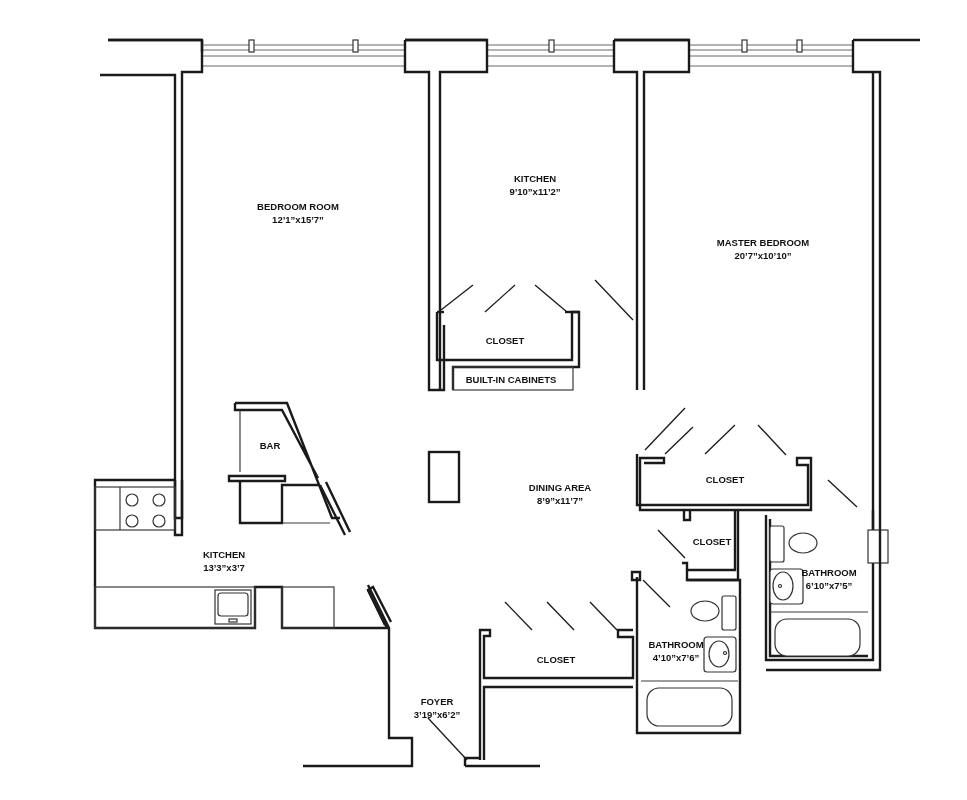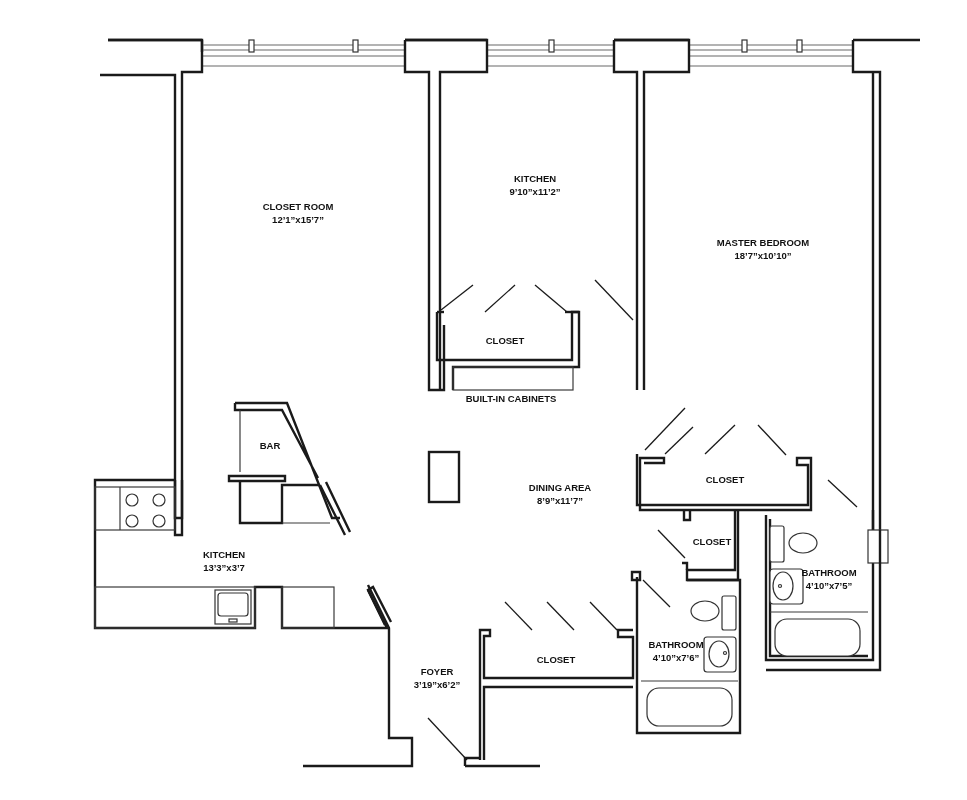--- a/index.html
+++ b/index.html
@@ -153,35 +153,35 @@
   <g>
     <path class="wall" d="M368 585 L389 628 V738 H412 V766 H303"></path>
     <path class="wall" d="M465 766 V758 H480"></path>
     <line class="wall" x1="465" y1="766" x2="540" y2="766"></line>
     <line class="door" x1="428" y1="718" x2="467" y2="760"></line>
     <path class="wall" d="M385 625 L368 590 L373 587 L391 622"></path>
   </g>
 </svg>
 
 <div class="label" style="left:298px;top:200px;">
-  <span>CLOSET ROOM</span>
+  <span>BEDROOM ROOM</span>
   <span>12’1”x15’7”</span>
 </div>
 <div class="label" style="left:535px;top:172px;">
   <span>KITCHEN</span>
   <span>9’10”x11’2”</span>
 </div>
 <div class="label" style="left:763px;top:236px;text-align:center;">
   <span>MASTER BEDROOM</span>
-  <span>18’7”x10’10”</span>
+  <span>20’7”x10’10”</span>
 </div>
 <div class="label" style="left:505px;top:334px;">
   <span>CLOSET</span>
 </div>
-<div class="label" style="left:511px;top:392px;">
+<div class="label" style="left:511px;top:373px;">
   <span>BUILT-IN CABINETS</span>
 </div>
 <div class="label" style="left:270px;top:439px;">
   <span>BAR</span>
 </div>
 <div class="label" style="left:560px;top:481px;">
   <span>DINING AREA</span>
   <span>8’9”x11’7”</span>
 </div>
 <div class="label" style="left:725px;top:473px;">
@@ -189,25 +189,25 @@
 </div>
 <div class="label" style="left:712px;top:535px;">
   <span>CLOSET</span>
 </div>
 <div class="label" style="left:224px;top:548px;">
   <span>KITCHEN</span>
   <span>13’3”x3’7</span>
 </div>
 <div class="label" style="left:829px;top:566px;">
   <span>BATHROOM</span>
-  <span>4’10”x7’5”</span>
+  <span>6’10”x7’5”</span>
 </div>
 <div class="label" style="left:676px;top:638px;">
   <span>BATHROOM</span>
   <span>4’10”x7’6”</span>
 </div>
 <div class="label" style="left:556px;top:653px;">
   <span>CLOSET</span>
 </div>
-<div class="label" style="left:437px;top:665px;">
+<div class="label" style="left:437px;top:695px;">
   <span>FOYER</span>
   <span>3’19”x6’2”</span>
 </div>
 
 </body></html>

